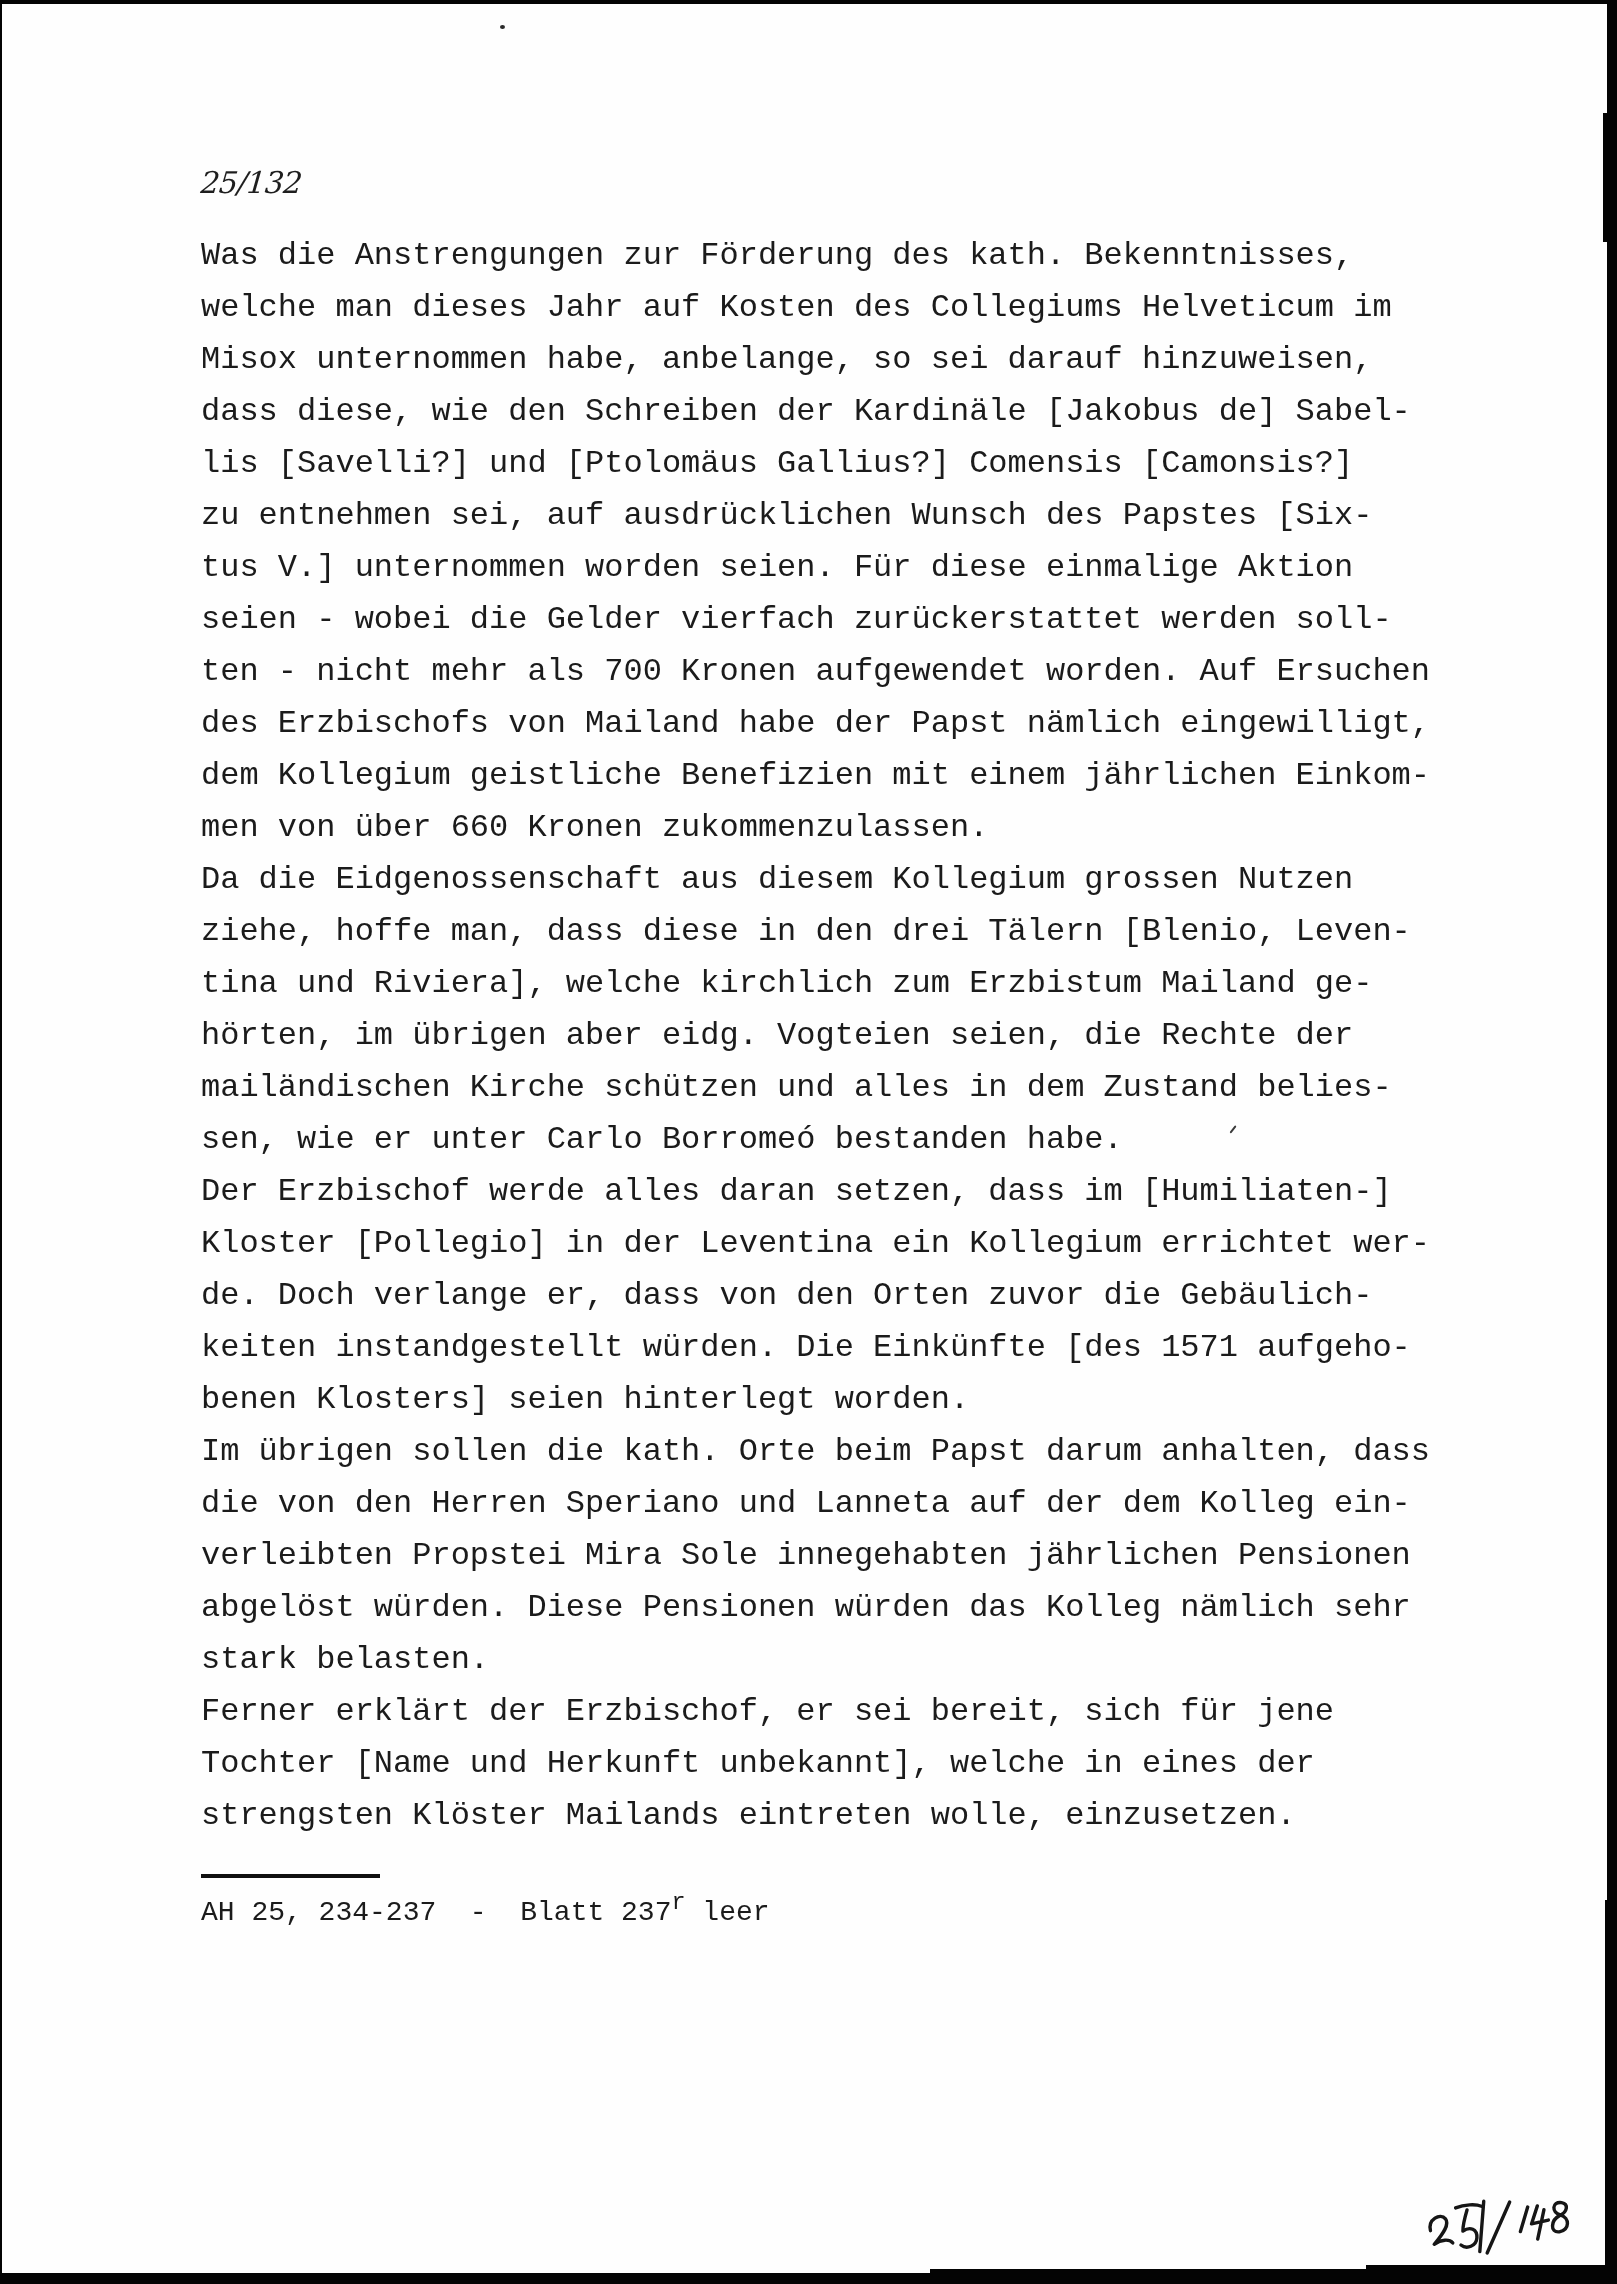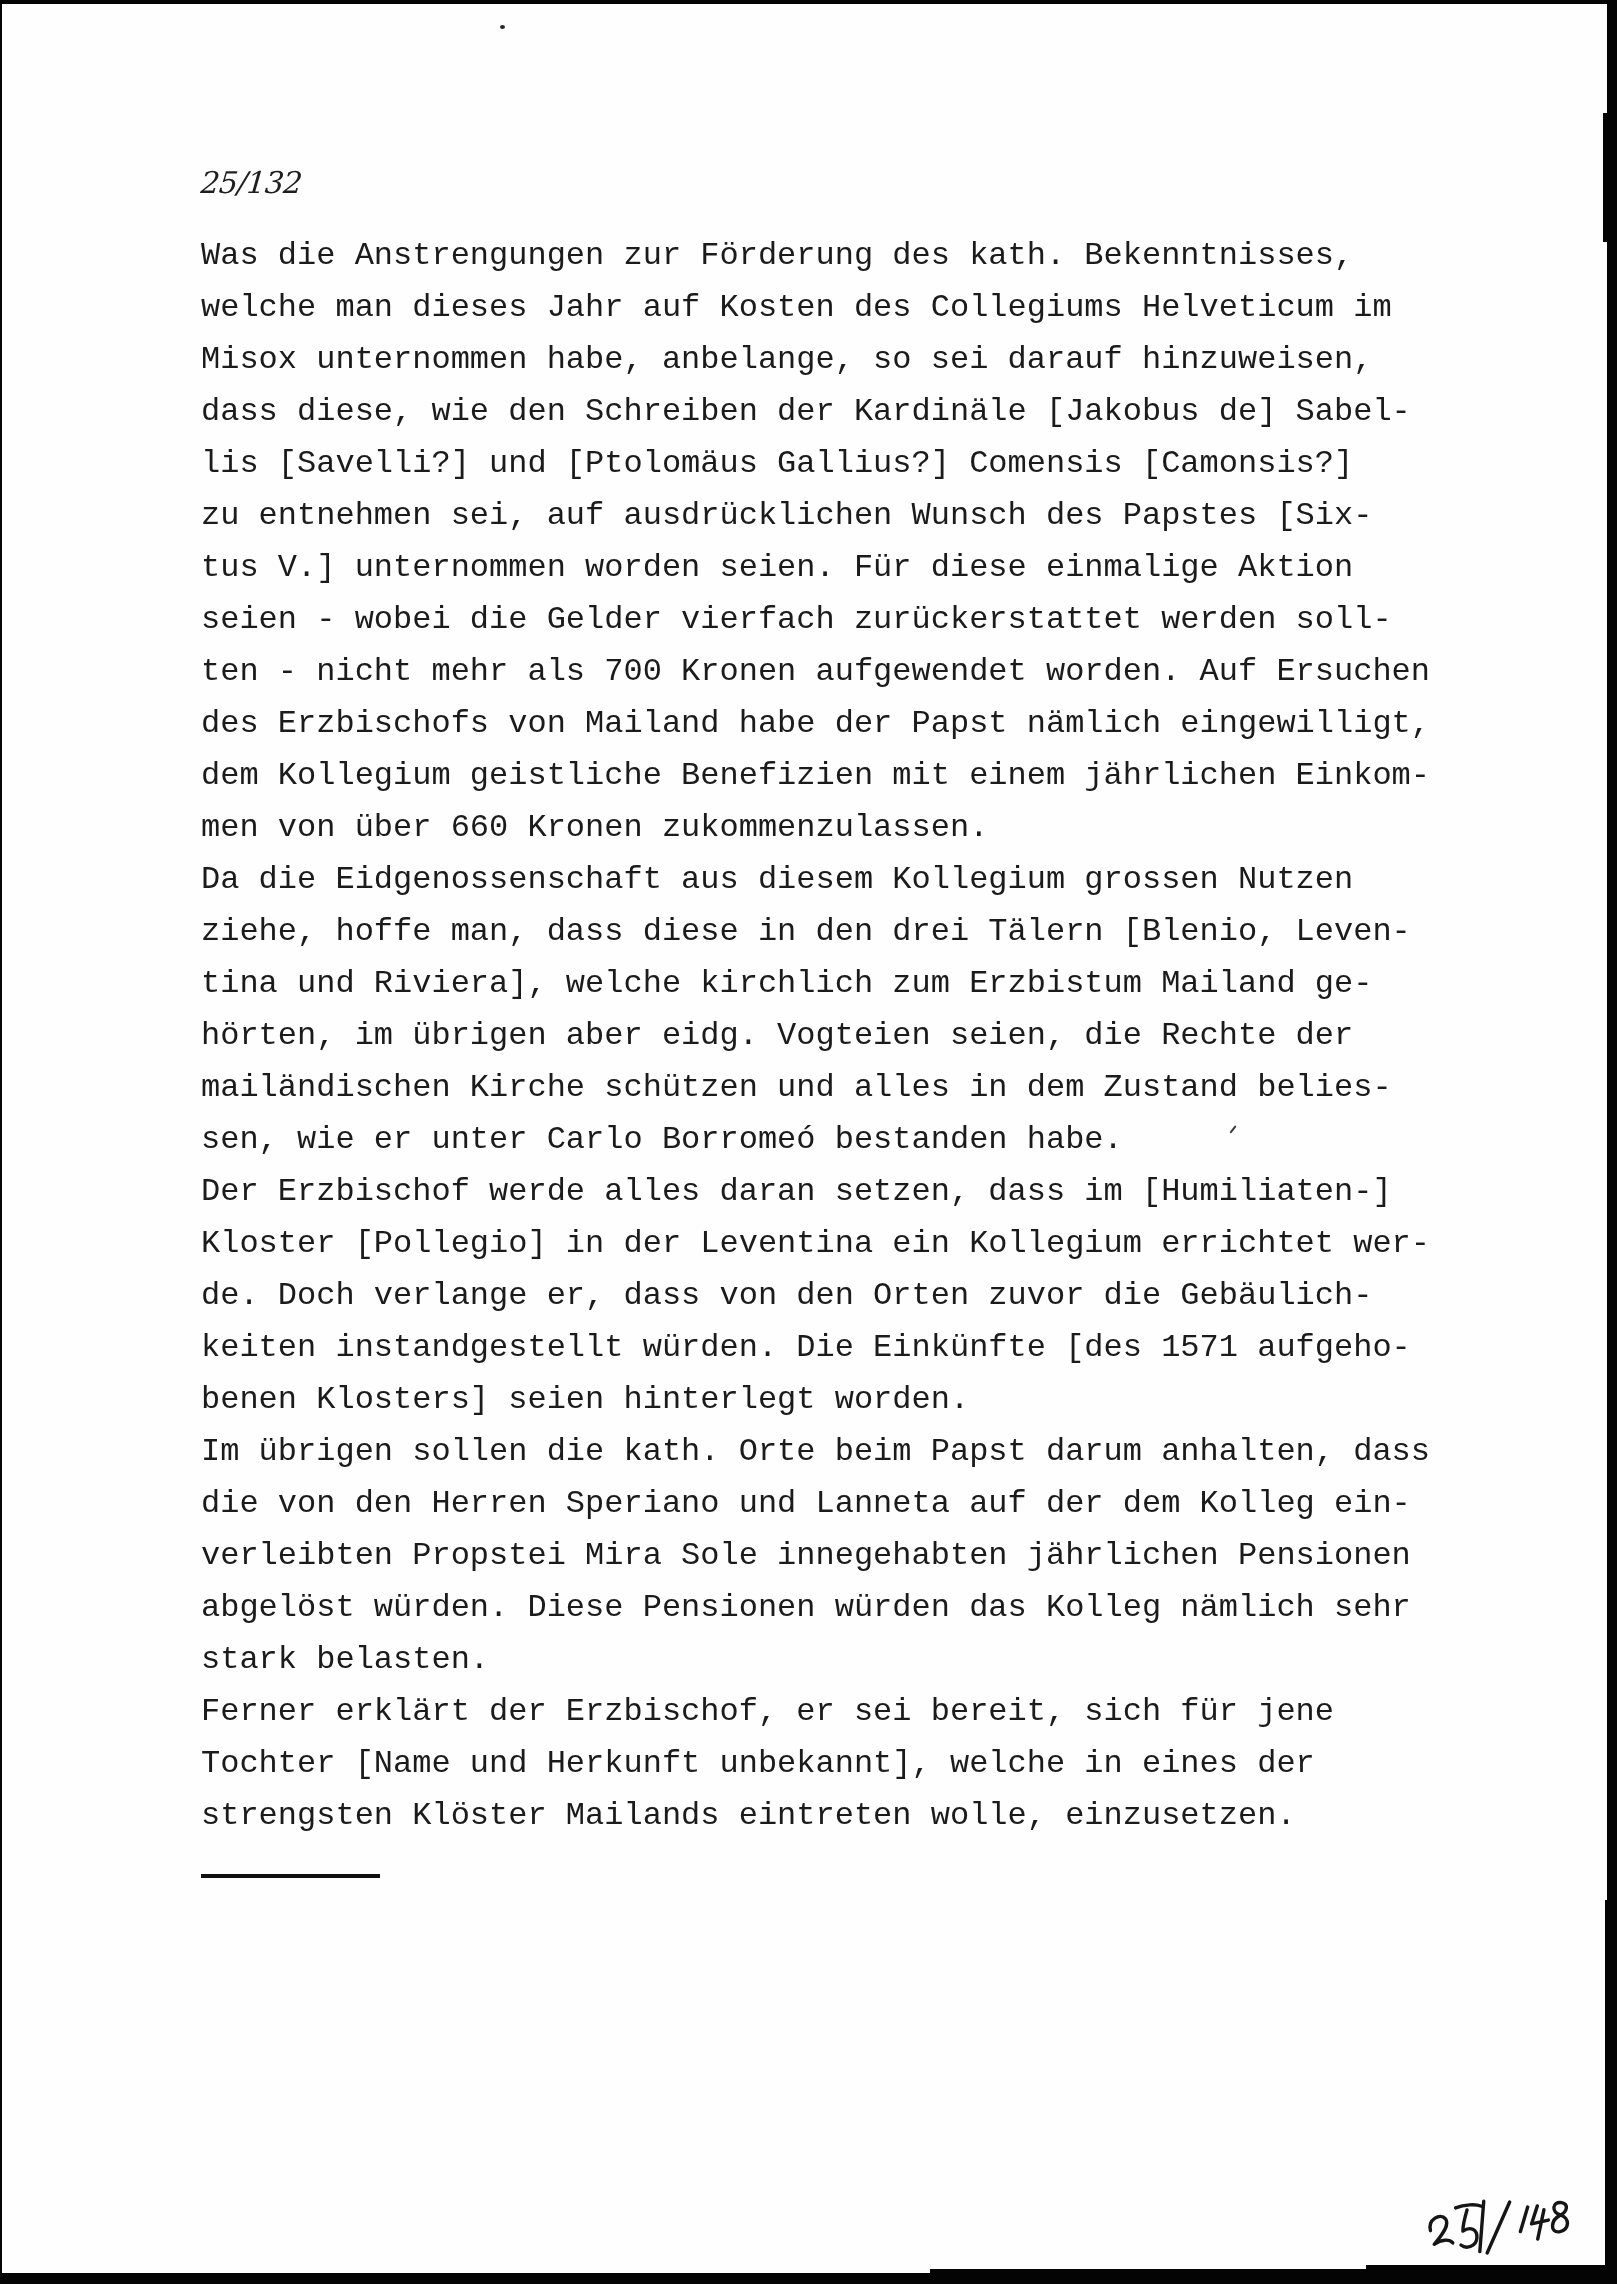--- a/index.html
+++ b/index.html
@@ -48,20 +48,21 @@
 
   <div class="artifact-dot"></div>
   <div class="artifact-tick"></div>
 
   <div class="page-number">25/132</div>
 
   <div class="doc-body"><div class="line">Was die Anstrengungen zur Förderung des kath. Bekenntnisses,</div><div class="line">welche man dieses Jahr auf Kosten des Collegiums Helveticum im</div><div class="line">Misox unternommen habe, anbelange, so sei darauf hinzuweisen,</div><div class="line">dass diese, wie den Schreiben der Kardinäle [Jakobus de] Sabel-</div><div class="line">lis [Savelli?] und [Ptolomäus Gallius?] Comensis [Camonsis?]</div><div class="line">zu entnehmen sei, auf ausdrücklichen Wunsch des Papstes [Six-</div><div class="line">tus V.] unternommen worden seien. Für diese einmalige Aktion</div><div class="line">seien - wobei die Gelder vierfach zurückerstattet werden soll-</div><div class="line">ten - nicht mehr als 700 Kronen aufgewendet worden. Auf Ersuchen</div><div class="line">des Erzbischofs von Mailand habe der Papst nämlich eingewilligt,</div><div class="line">dem Kollegium geistliche Benefizien mit einem jährlichen Einkom-</div><div class="line">men von über 660 Kronen zukommenzulassen.</div><div class="line">Da die Eidgenossenschaft aus diesem Kollegium grossen Nutzen</div><div class="line">ziehe, hoffe man, dass diese in den drei Tälern [Blenio, Leven-</div><div class="line">tina und Riviera], welche kirchlich zum Erzbistum Mailand ge-</div><div class="line">hörten, im übrigen aber eidg. Vogteien seien, die Rechte der</div><div class="line">mailändischen Kirche schützen und alles in dem Zustand belies-</div><div class="line">sen, wie er unter Carlo Borromeó bestanden habe.</div><div class="line">Der Erzbischof werde alles daran setzen, dass im [Humiliaten-]</div><div class="line">Kloster [Pollegio] in der Leventina ein Kollegium errichtet wer-</div><div class="line">de. Doch verlange er, dass von den Orten zuvor die Gebäulich-</div><div class="line">keiten instandgestellt würden. Die Einkünfte [des 1571 aufgeho-</div><div class="line">benen Klosters] seien hinterlegt worden.</div><div class="line">Im übrigen sollen die kath. Orte beim Papst darum anhalten, dass</div><div class="line">die von den Herren Speriano und Lanneta auf der dem Kolleg ein-</div><div class="line">verleibten Propstei Mira Sole innegehabten jährlichen Pensionen</div><div class="line">abgelöst würden. Diese Pensionen würden das Kolleg nämlich sehr</div><div class="line">stark belasten.</div><div class="line">Ferner erklärt der Erzbischof, er sei bereit, sich für jene</div><div class="line">Tochter [Name und Herkunft unbekannt], welche in eines der</div><div class="line">strengsten Klöster Mailands eintreten wolle, einzusetzen.</div></div>
 
   <div class="footer-rule"></div>
 
+  <div class="footer"><span>AH 25, 234-237  -  Blatt 237</span><span class="sup">r</span><span> leer</span></div>
 
   <div class="handwriting" role="img" aria-label="25/148">
     <svg width="170" height="73" viewBox="0 0 210 90" fill="none" stroke="#161616" stroke-width="4.2" stroke-linecap="round" stroke-linejoin="round">
       <path d="M13,42 C10,28 26,20 32,28 C37,35 29,46 17,59 C26,53 36,53 40,58"></path>
       <path d="M45,15 C56,11 70,11 77,14"></path>
       <path d="M59,18 C55,30 53,38 53,44 C62,38 71,42 70,53 C69,63 57,67 50,61"></path>
       <path d="M80,8 L73,70"></path>
       <path d="M112,10 L82,72"></path>
       <path d="M134,17 L124,47"></path>
       <path d="M146,16 L138,38 L159,34 M154,21 L145,57"></path>

